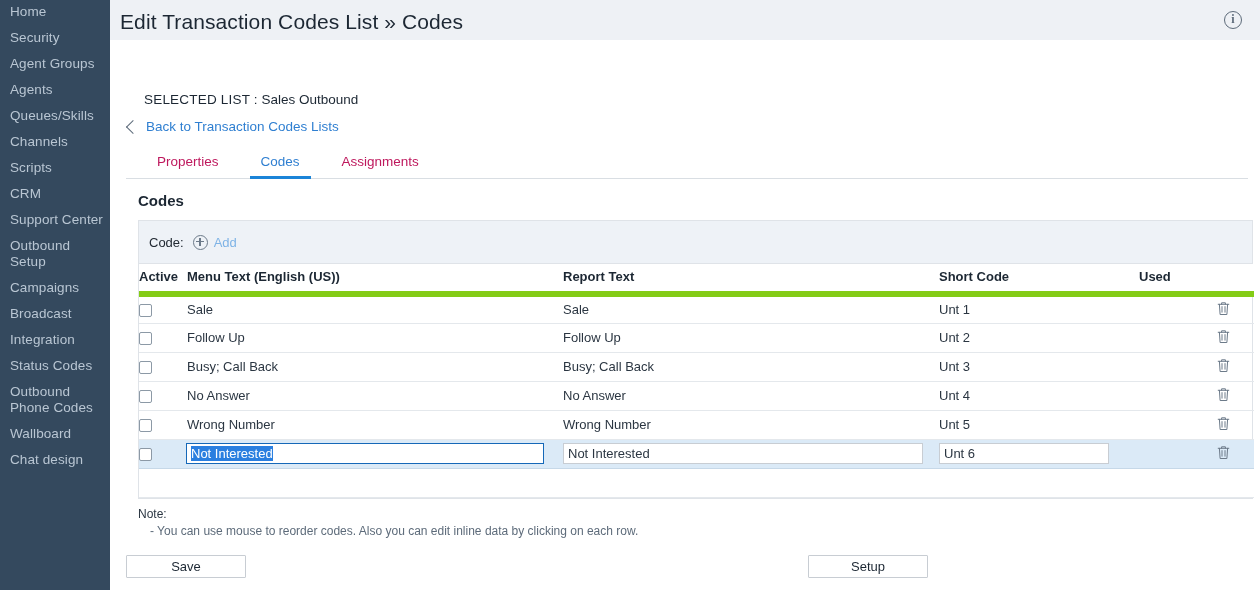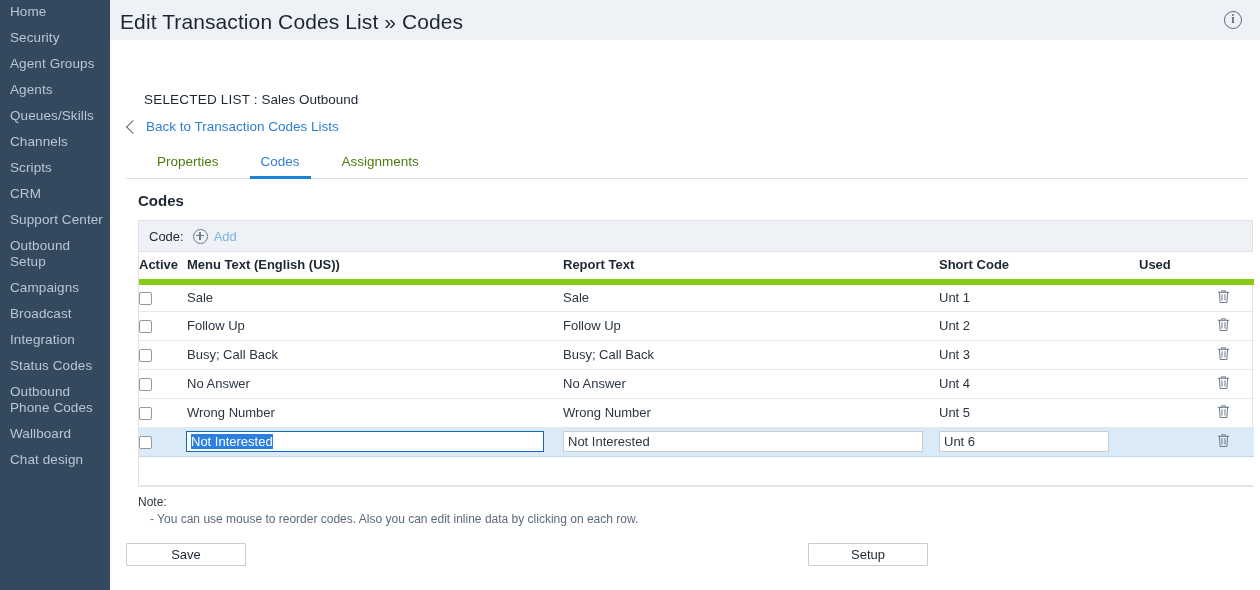--- a/index.html
+++ b/index.html
@@ -112,21 +112,21 @@
 
   .tabs {
     margin-top: 14px;
     display: flex;
     border-bottom: 1px solid #d9dee3;
     padding-left: 10px;
   }
   .tab {
     padding: 6px 21px 9px 21px;
     font-size: 13.5px;
-    color: #4d7c0f;
+    color: #be185d;
     cursor: pointer;
     position: relative;
   }
   .tab.active { color: #2f7fd1; }
   .tab.active::after {
     content: "";
     position: absolute;
     left: 10px; right: 10px; bottom: -1px;
     height: 3px;
     background: #1b84d8;
@@ -144,21 +144,21 @@
     margin: 11px 0 0 12px;
     width: 1115px;
     border: 1px solid #dfe3e8;
     border-top: none;
     background: #fff;
   }
   .addbar {
     background: #eef2f7;
     border-bottom: 1px solid #dfe3e8;
     border-top: 1px solid #dfe3e8;
-    height: 32px;
+    height: 44px;
     display: flex;
     align-items: center;
     padding-left: 10px;
     font-size: 13px;
     color: #222a33;
   }
   .plus-icon {
     display: inline-block;
     width: 15px; height: 15px;
     border: 1.4px solid #6c7a89;

